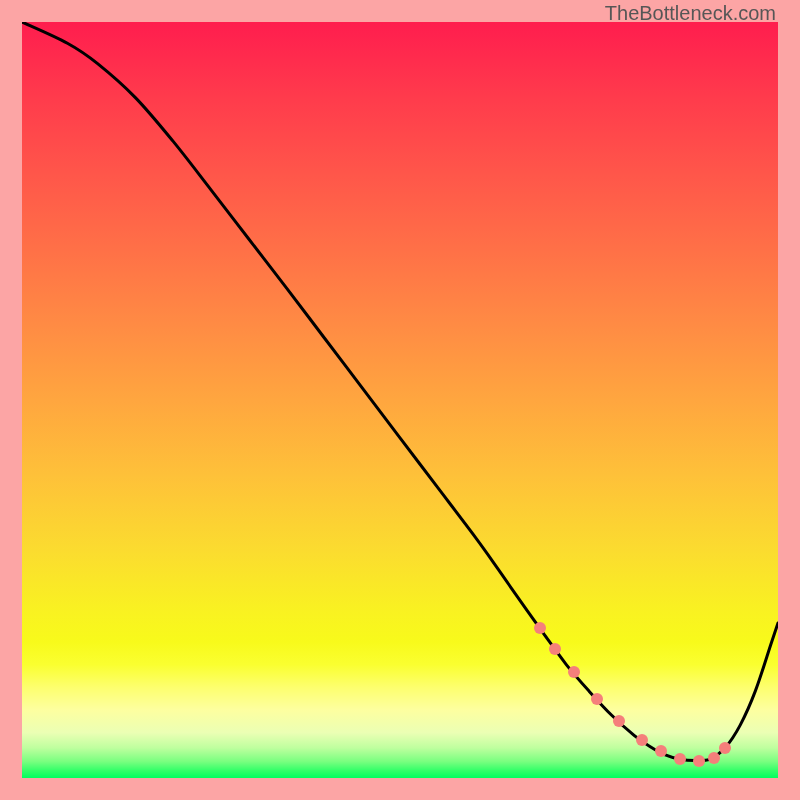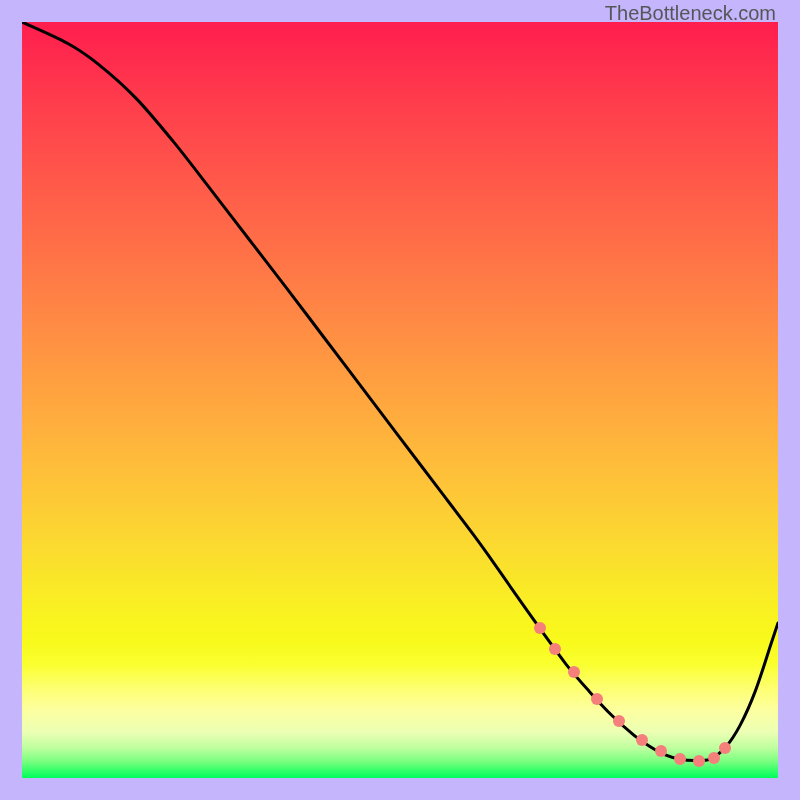--- a/index.html
+++ b/index.html
@@ -1,21 +1,21 @@
 <!DOCTYPE html>
 <html><head>
 <meta charset="utf-8">
 <style>
   * { margin: 0; padding: 0; box-sizing: border-box; }
   html, body { width: 800px; height: 800px; overflow: hidden; }
   .chart-container {
     position: relative;
     width: 800px;
     height: 800px;
-    background: #c4b5fd;
+    background: #fca5a5;
   }
   .plot-area {
     position: absolute;
     left: 22px;
     top: 22px;
     width: 756px;
     height: 756px;
   }
   .gradient-bg {
     position: absolute;

